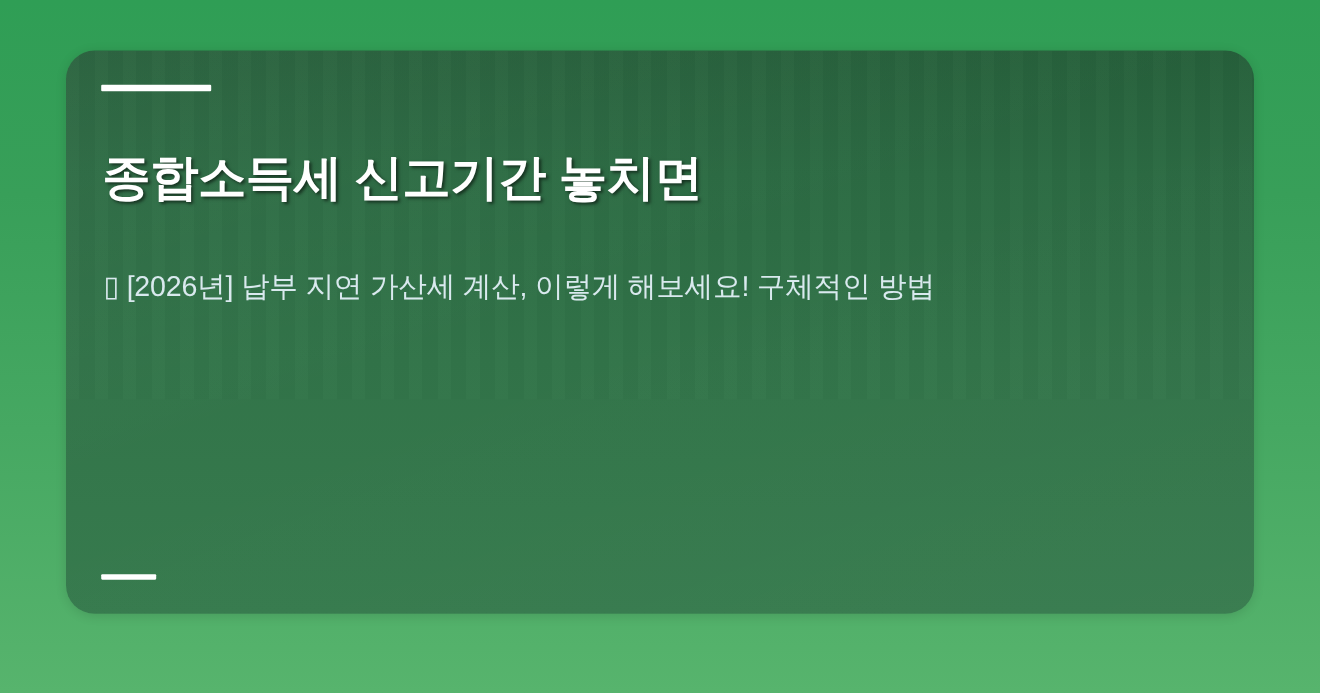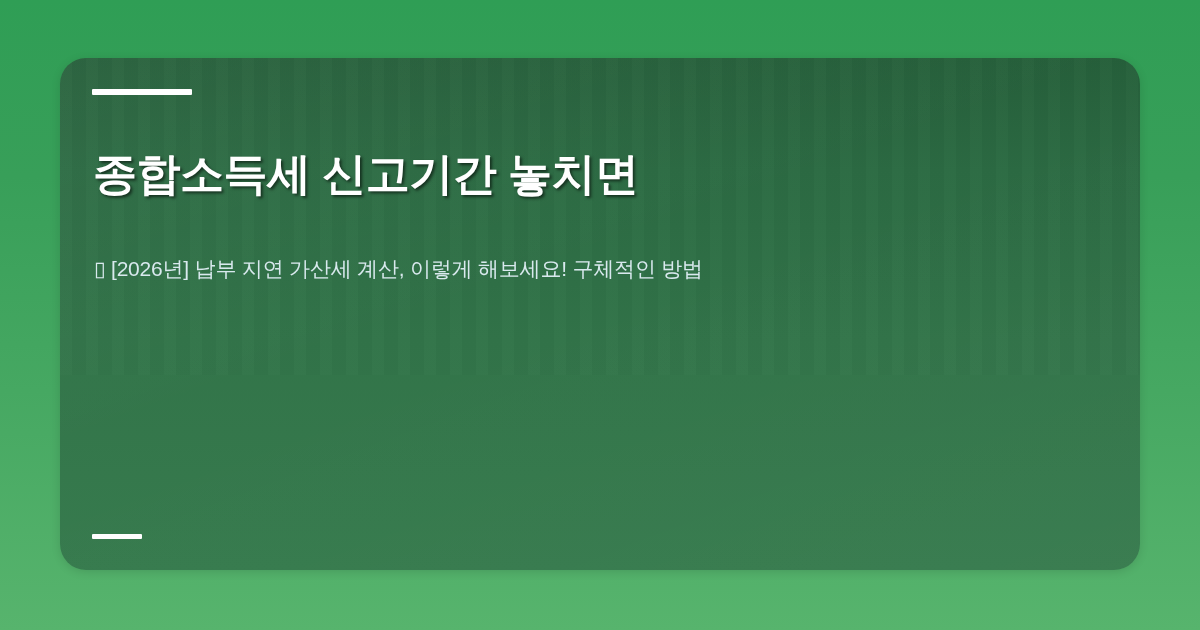--- a/index.html
+++ b/index.html
@@ -19,21 +19,21 @@
     position: relative;
     width: 1200px;
     height: 630px;
     background: linear-gradient(180deg, #2f9e55 0%, #389f59 28%, #46a862 62%, #57b46d 100%);
     overflow: hidden;
   }
 
   .card {
     position: absolute;
     left: 60px;
-    top: 58px;
+    top: 46px;
     width: 1080px;
     height: 512px;
     border-radius: 26px;
     background:
       linear-gradient(180deg, #26603b 0%, #2c6b43 22%, #327449 55%, #377b4e 100%);
     overflow: hidden;
     box-shadow: 0 2px 10px rgba(0, 0, 0, 0.12);
     text-decoration: underline;
   }
 
@@ -101,21 +101,21 @@
     color: #ffffff;
     white-space: nowrap;
     text-shadow: 2px 2px 3px rgba(0, 0, 0, 0.55);
   }
 
   .subtitle {
     position: absolute;
     left: 34px;
     top: 196px;
     margin: 0;
-    font-size: 21px;
+    font-size: 26px;
     line-height: 1.45;
     font-weight: 400;
     letter-spacing: -0.2px;
     color: #d9e9ee;
     white-space: nowrap;
   }
 </style>
 </head>
 <body>
 

